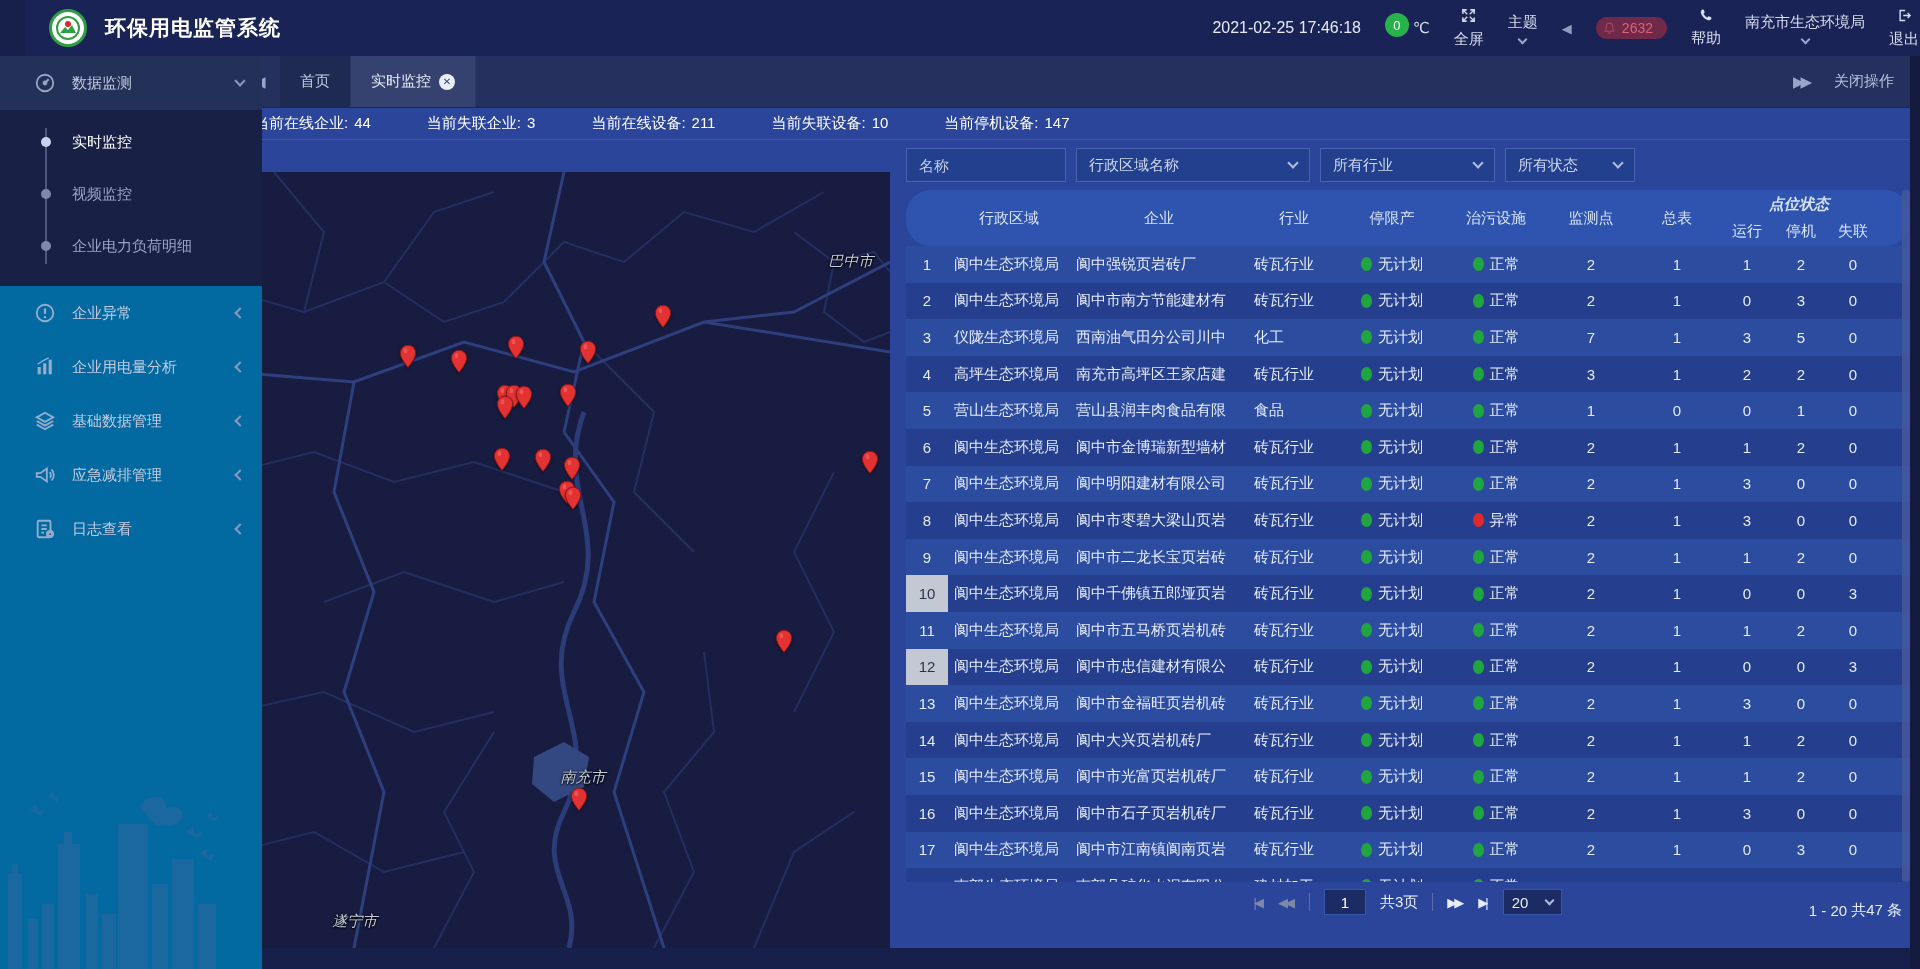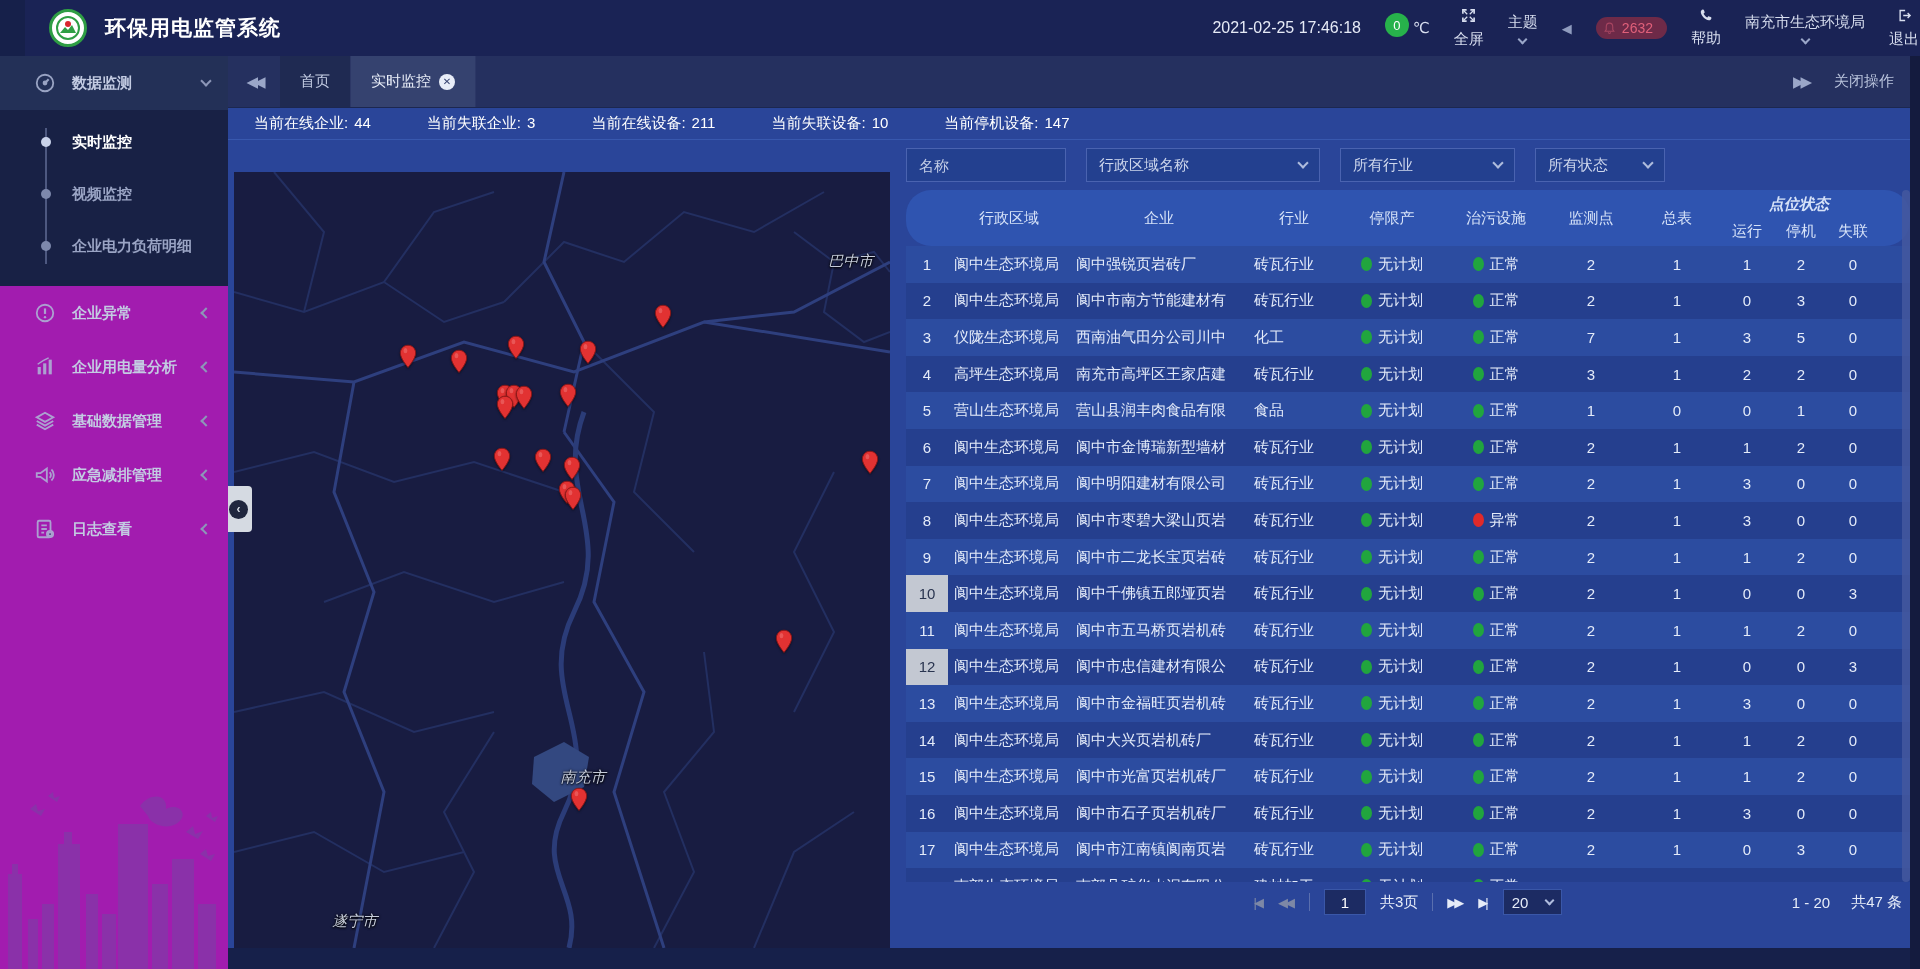--- a/index.html
+++ b/index.html
@@ -23,21 +23,21 @@
   .hbtn { display:flex; align-items:center; gap:7px; cursor:pointer; color:#D8DEEF;flex-direction:column; }
   .hbtn svg { display:block; }
   .caret-down { width:7px; height:7px; border-right:2px solid #9AA6C8; border-bottom:2px solid #9AA6C8;
                 transform:rotate(45deg); margin-top:-3px; }
   .speaker { color:#8F9BBE; font-size:13px; }
   .notice-pill { background:#6E2A48; color:#E0607A; font-size:14px; padding:3px 14px 3px 26px;
                  border-radius:12px; position:relative; }
   .notice-pill .bell { position:absolute; left:7px; top:4px; opacity:.5; }
 
   
-  .sidebar { position:absolute; left:0; top:56px; width:228px; height:913px; background:#a21caf; z-index:20; overflow:hidden;font-weight:bold; }
+  .sidebar { position:absolute; left:0; top:56px; width:262px; height:913px; background:#0369a1; z-index:20; overflow:hidden; }
   .side-item { height:54px; display:flex; align-items:center; padding:0 18px 0 34px; color:#C3CBE2;
                font-size:15px; cursor:pointer; position:relative; }
   .side-item .s-icon { width:22px; height:22px; margin-right:16px; flex:none; opacity:.85; }
   .side-item .s-label { flex:1; }
   .chev-left { width:8px; height:8px; border-left:2px solid #8D97B8; border-bottom:2px solid #8D97B8;
                transform:rotate(45deg); }
   .chev-down { width:8px; height:8px; border-right:2px solid #8D97B8; border-bottom:2px solid #8D97B8;
                transform:rotate(45deg); margin-top:-4px; }
   .side-item.open { background:#233057; }
   .submenu { background:#182145; position:relative; padding:6px 0 14px 0; }
@@ -78,21 +78,21 @@
   .pin svg { width:18px; height:25px; display:block; filter:drop-shadow(0 1px 1px rgba(0,0,0,.5)); }
   .city { position:absolute; transform:translate(-50%,-50%); color:#C6CCDA; font-size:15px;
           text-shadow:0 1px 2px #000, 0 0 3px #000; white-space:nowrap; }
   .collapse-toggle { position:absolute; left:-3px; top:346px; width:27px; height:46px; background:#D5DAE2;
                      border-radius:0 4px 4px 0; display:flex; align-items:center; justify-content:center; cursor:pointer; z-index:6; }
   .collapse-toggle .circ { width:19px; height:19px; border-radius:50%; background:#20263E; color:#D5DAE2;
                            font-size:12px; font-weight:bold; display:flex; align-items:center; justify-content:center; padding-bottom:1px; }
 
   
   .right-panel { position:absolute; left:678px; top:8px; right:10px; }
-  .filters { display:flex; gap:20px; height:34px; }
+  .filters { display:flex; gap:10px; height:34px; }
   .f-input, .f-select { background:#23408F; border:1px solid #4A63B0; color:#CDD6EC; font-size:15px;
                         height:34px; display:flex; align-items:center; padding:0 12px; }
   input.f-input { width:160px; outline:none; }
   input.f-input::placeholder { color:#C3CDE6; }
   .f-select { justify-content:space-between; cursor:pointer; }
   .f-select .chev { width:8px; height:8px; border-right:2px solid #AFBCDD; border-bottom:2px solid #AFBCDD;
                     transform:rotate(45deg); margin-top:-4px; }
   .f-region { width:234px; } .f-industry { width:175px; } .f-status { width:130px; }
 
   
@@ -122,21 +122,21 @@
            color:#E6ECF8; font-size:15px; position:relative; }
   .pg-ico { font-size:13px; letter-spacing:-3px; cursor:pointer; padding-right:3px; }
   .pg-ico.disabled { color:#7D88A6; cursor:default; }
   .pg-sep { width:1px; height:18px; background:#5A6FAE; }
   .pg-input { width:42px; height:26px; background:#1C2B63; border:1px solid #3A57A8; color:#fff;
               text-align:center; font-size:15px; }
   .pg-size { height:26px; background:#1C2B63; border:1px solid #3A57A8; display:flex; align-items:center;
              gap:18px; padding:0 8px; cursor:pointer; }
   .pg-size .chev { width:7px; height:7px; border-right:2px solid #AFBCDD; border-bottom:2px solid #AFBCDD;
                    transform:rotate(45deg); margin-top:-3px; }
-  .pg-range { position:absolute; right:8px; top:0; height:36px; display:flex; align-items:center; gap:21px; }
+  .pg-range { position:absolute; right:8px; top:8px; height:36px; display:flex; align-items:center; gap:4px; }
 
   
   .edge-strip { position:absolute; right:0; top:56px; width:10px; height:913px; background:#141B3E; z-index:40; }
 </style>
 </head>
 <body>
 
 <div class="app">
 
   <div class="header">

